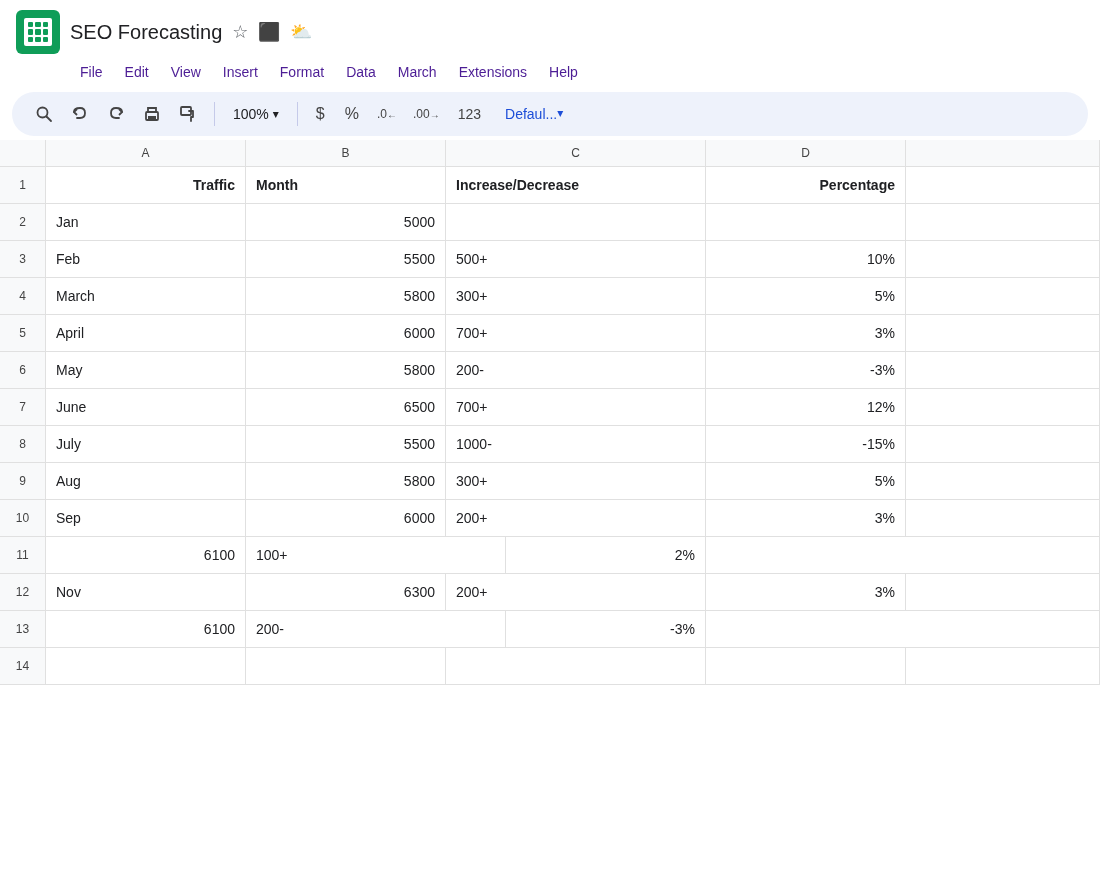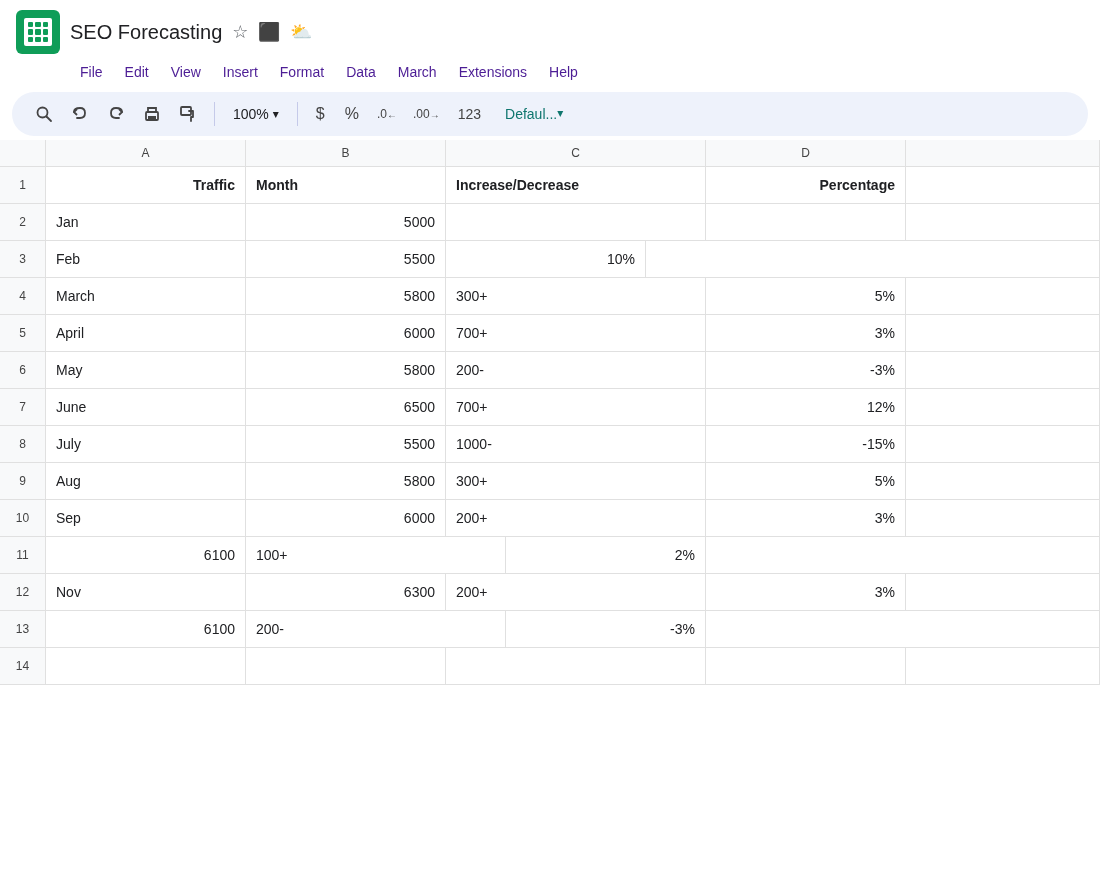--- a/index.html
+++ b/index.html
@@ -117,21 +117,21 @@
       font-size: 14px;
       color: #202124;
     }
     .font-selector {
       display: flex;
       align-items: flex-start;
       padding: 4px 8px;
       border-radius: 4px;
       cursor: pointer;
       font-size: 14px;
-      color: #0f766e;
+      color: #1d4ed8;
       margin-left: 4px;
     }
     .currency-btn {
       padding: 4px 8px;
       font-size: 16px;
       cursor: pointer;
       border-radius: 4px;
       color: #444;
     }
 
@@ -320,20 +320,21 @@
     <div class="cell cell-a">Jan</div>
     <div class="cell cell-b">5000</div>
     <div class="cell cell-c"></div>
     <div class="cell cell-d"></div>
     <div class="cell cell-e"></div>
   </div>
       <div class="sheet-row">
     <div class="row-num">3</div>
     <div class="cell cell-a">Feb</div>
     <div class="cell cell-b">5500</div>
+    <div class="cell cell-c">500+</div>
     <div class="cell cell-d">10%</div>
     <div class="cell cell-e"></div>
   </div>
       <div class="sheet-row">
     <div class="row-num">4</div>
     <div class="cell cell-a">March</div>
     <div class="cell cell-b">5800</div>
     <div class="cell cell-c">300+</div>
     <div class="cell cell-d">5%</div>
     <div class="cell cell-e"></div>

